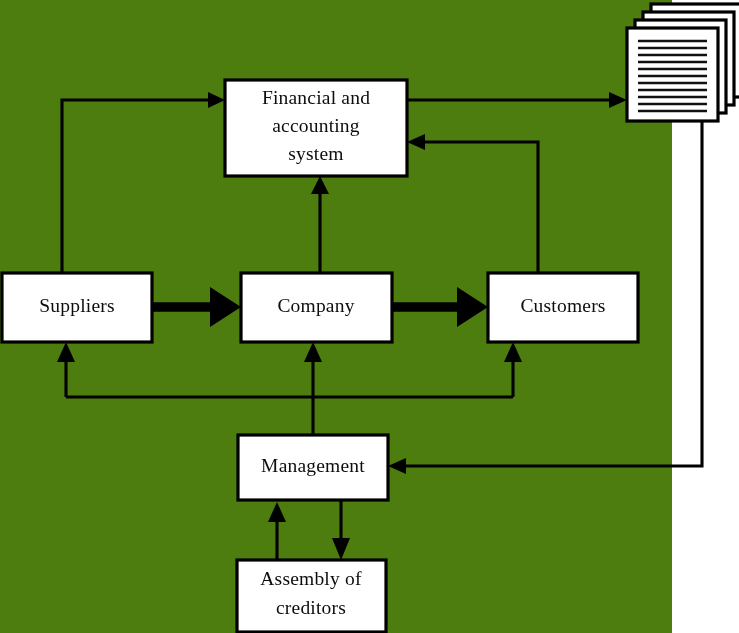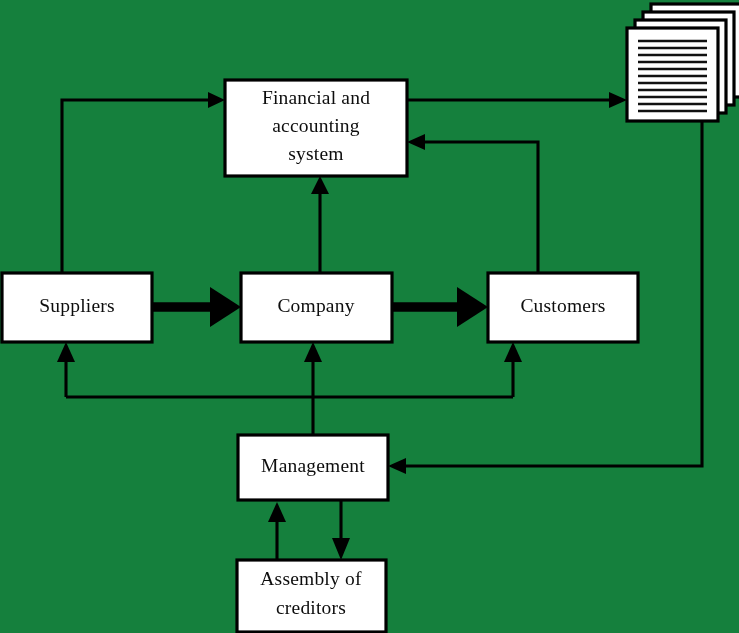--- a/index.html
+++ b/index.html
@@ -9,23 +9,23 @@
     background: #ffffff;
   }
   body {
     width: 739px;
     height: 633px;
     font-family: "Liberation Serif", "DejaVu Serif", serif;
     overflow: hidden;
   }
   #diagram-root {
     position: relative;
-    width: 739px;
+    width: 672px;
     height: 633px;
-    background: #15803d;
+    background: #4d7c0f;
   }
   svg#diagram-svg {
     position: absolute;
     left: 0;
     top: 0;
     width: 739px;
     height: 633px;
     display: block;
   }
   .node-box {

